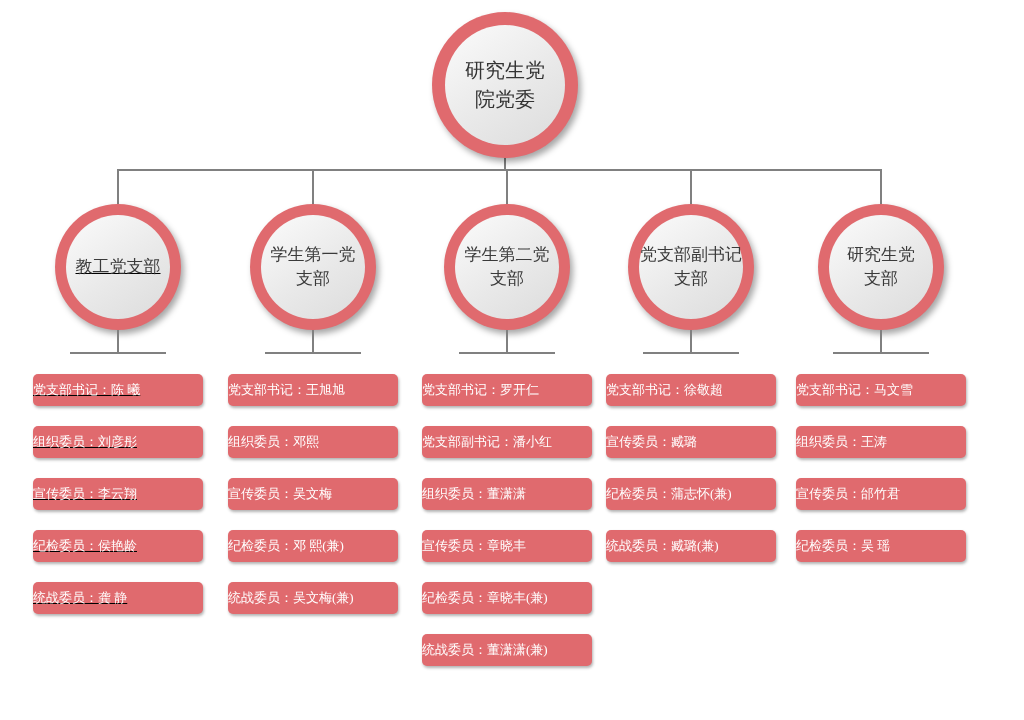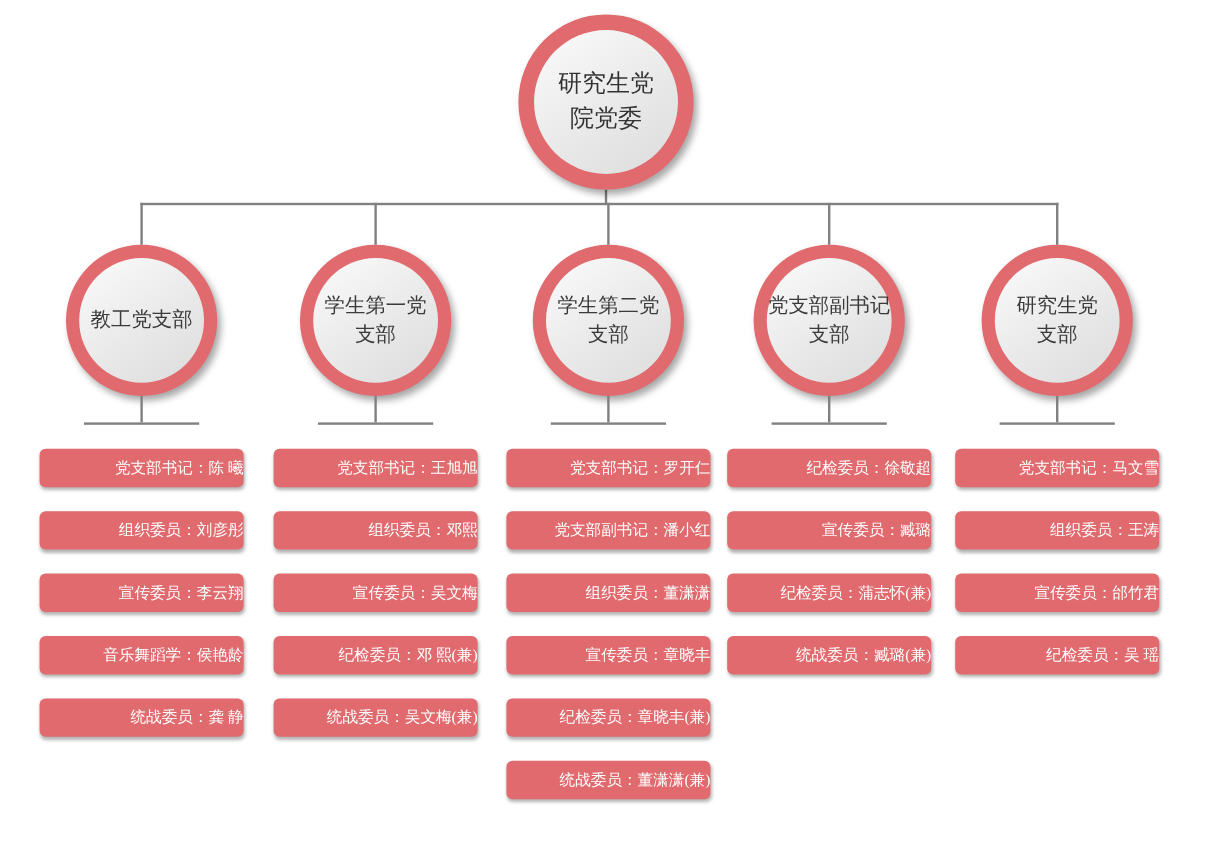--- a/index.html
+++ b/index.html
@@ -49,21 +49,21 @@
     white-space: pre-line; line-height: 1.4;
   }
   .stem { width: 2px; height: 22px; margin: 0 auto; background: var(--connector, #808080); }
   .bar { width: 96px; height: 2px; margin: 0 auto 20px; background: var(--connector, #808080); }
 
   .mbox {
     width: 170px; height: 32px; margin: 0 auto 20px;
     background: var(--accent, #e06a6e);
     border-radius: 5px;
     color: var(--box-text, #ffffff);
-    font-size: 13px; text-align: right; line-height: 32px;
+    font-size: 13px; text-align: left; line-height: 32px;
     white-space: nowrap;
     box-shadow: 1px 2px 3px rgba(0,0,0,0.30);
   }
 </style>
 </head>
 <body>
 
 <div class="canvas">
 
   <div>
@@ -76,32 +76,32 @@
     <div class="line v" style="left:880px; top:169px; height:35px;"></div>
   </div>
 
   <div class="root-node">
     <div class="root-inner">
       <span>研究生党
 院党委</span>
     </div>
   </div>
 
-  <div class="column" style="left:23px;">
+  <div class="column" style="left:23px;text-decoration:underline;">
     <div class="node">
       <div class="node-inner">
         <span>教工党支部</span>
       </div>
     </div>
     <div class="stem"></div>
     <div class="bar"></div>
     <div class="mbox">党支部书记：陈 曦</div>
     <div class="mbox">组织委员：刘彦彤</div>
     <div class="mbox">宣传委员：李云翔</div>
-    <div class="mbox">音乐舞蹈学：侯艳龄</div>
+    <div class="mbox">纪检委员：侯艳龄</div>
     <div class="mbox">统战委员：龚 静</div>
   </div>
 
   <div class="column" style="left:218px;">
     <div class="node">
       <div class="node-inner">
         <span>学生第一党
 支部</span>
       </div>
     </div>
@@ -133,21 +133,21 @@
 
   <div class="column" style="left:596px;">
     <div class="node">
       <div class="node-inner">
         <span>党支部副书记
 支部</span>
       </div>
     </div>
     <div class="stem"></div>
     <div class="bar"></div>
-    <div class="mbox">纪检委员：徐敬超</div>
+    <div class="mbox">党支部书记：徐敬超</div>
     <div class="mbox">宣传委员：臧璐</div>
     <div class="mbox">纪检委员：蒲志怀(兼)</div>
     <div class="mbox">统战委员：臧璐(兼)</div>
   </div>
 
   <div class="column" style="left:786px;">
     <div class="node">
       <div class="node-inner">
         <span>研究生党
 支部</span>

